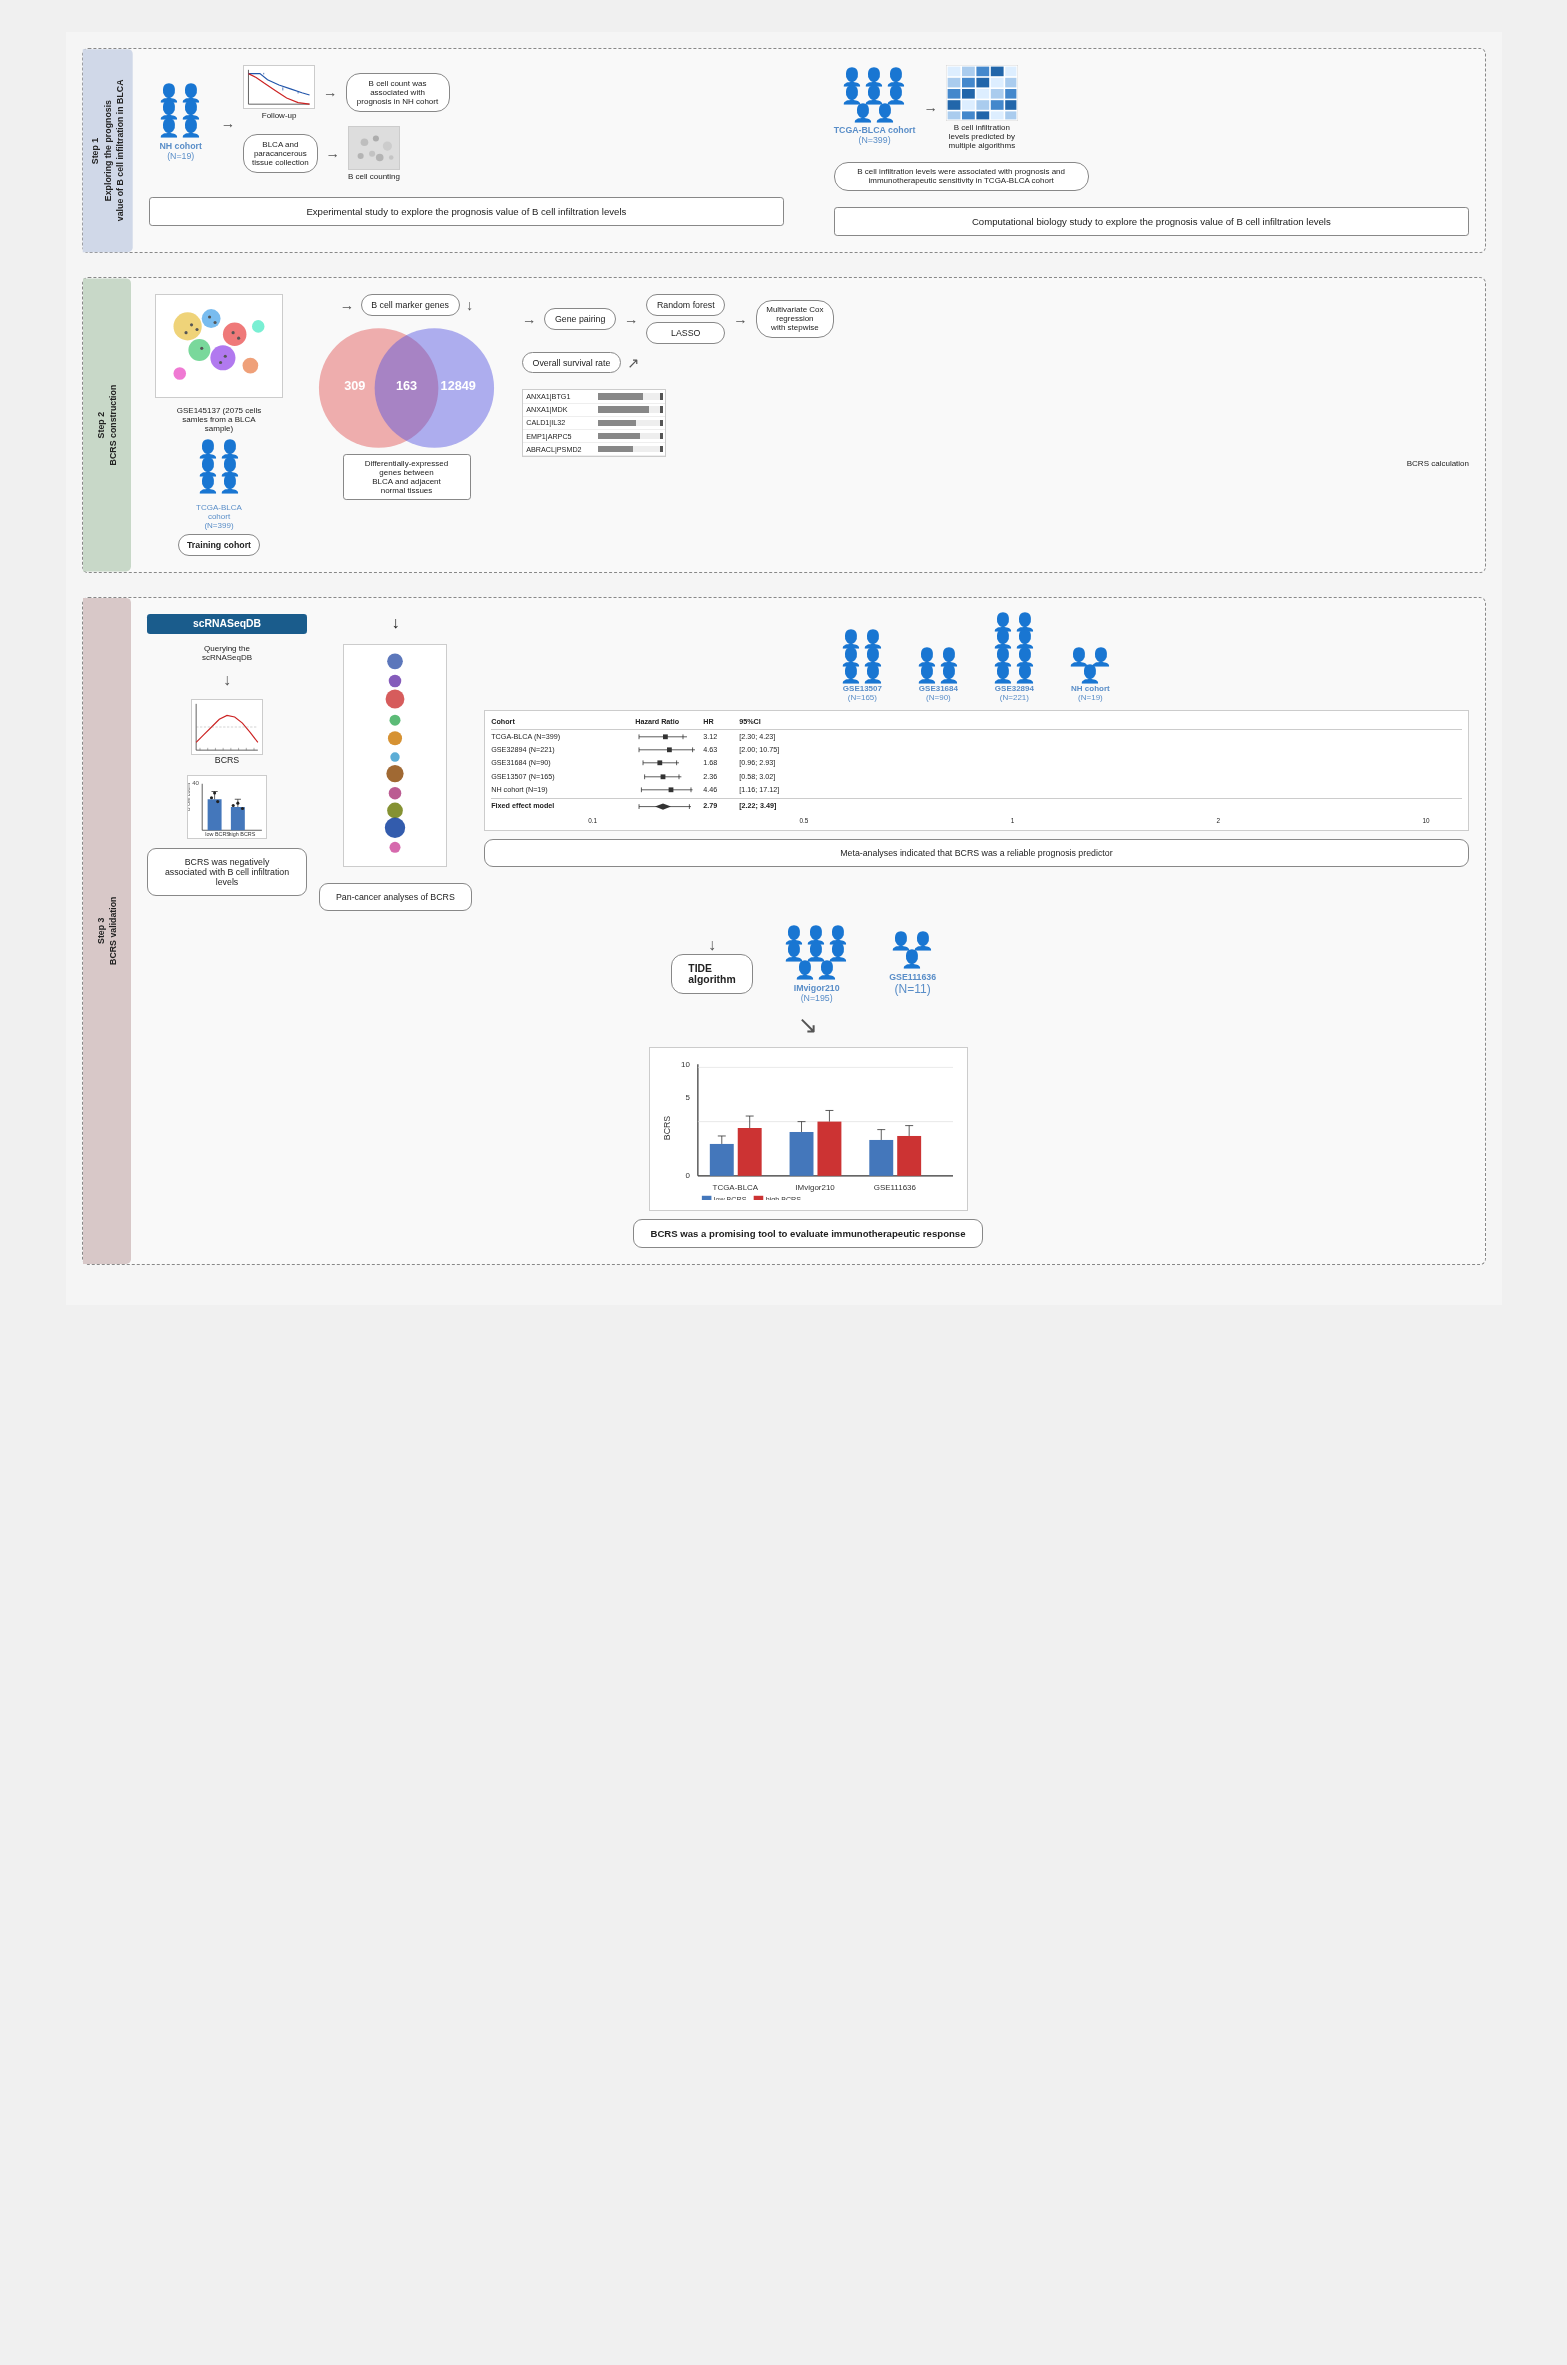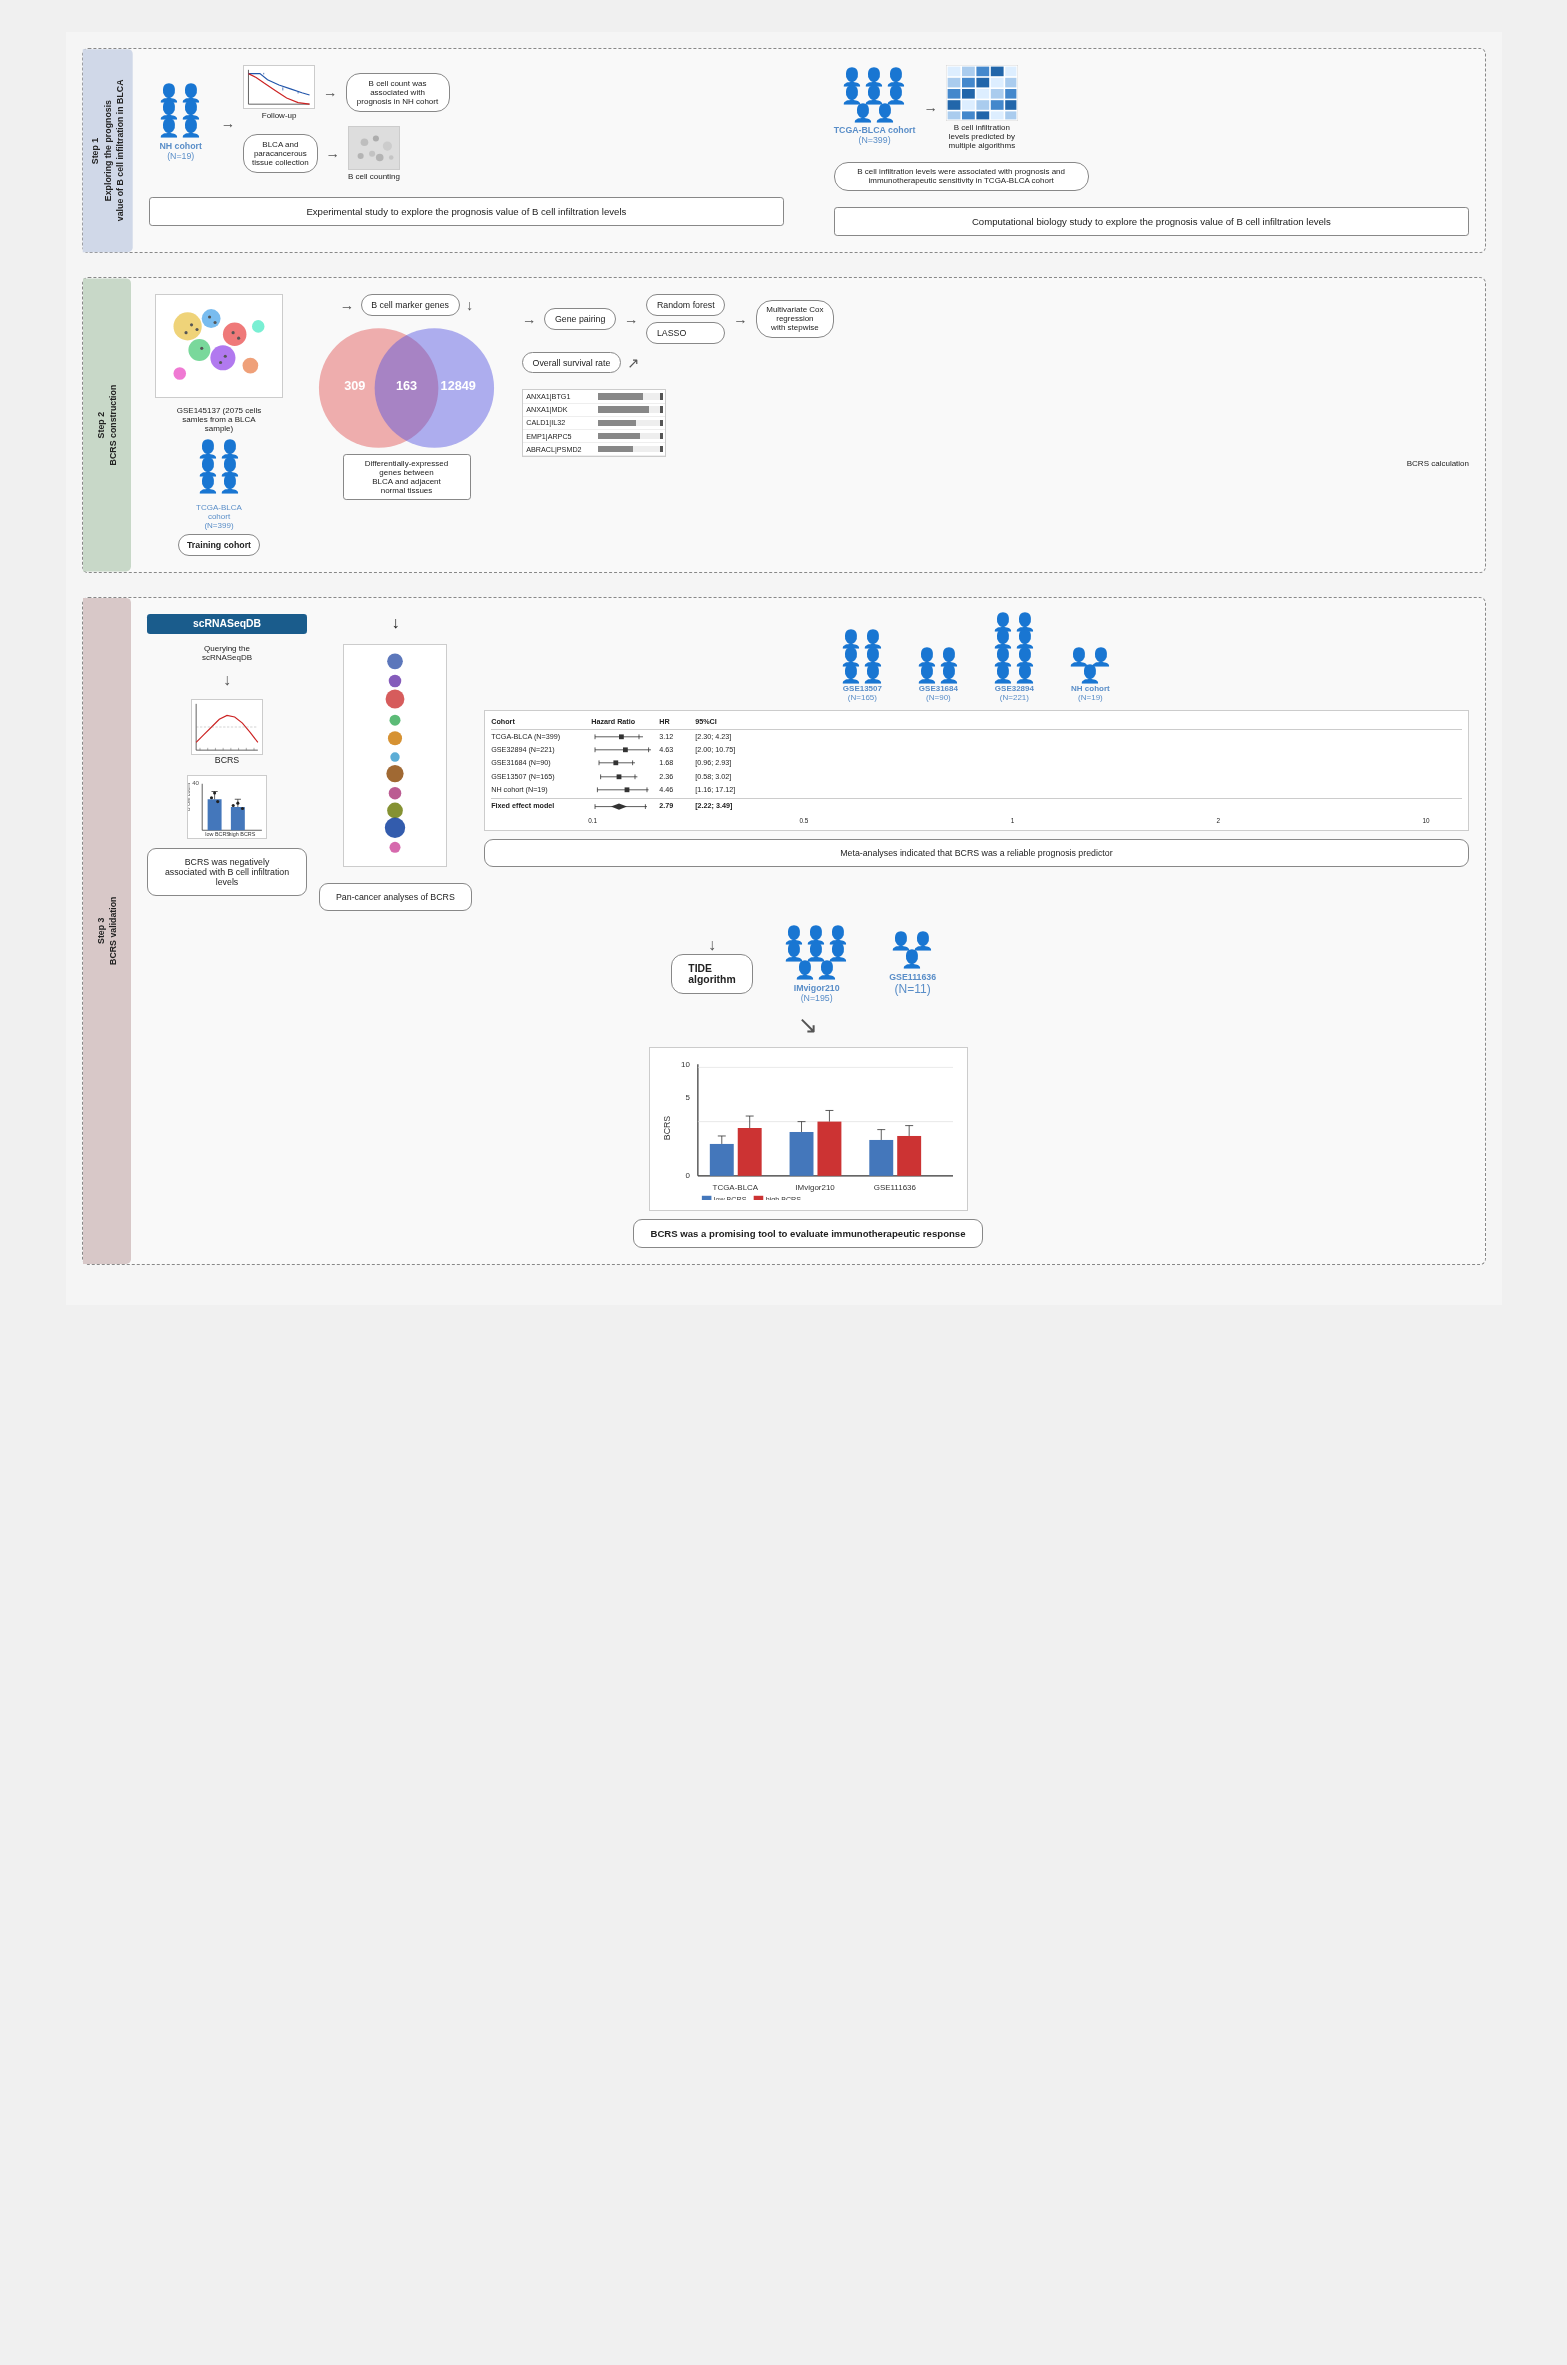--- a/index.html
+++ b/index.html
@@ -110,20 +110,21 @@
       background: white;
       font-size: 8.8px;
       text-align: center;
     }
     .rounded-box {
       border: 0.8px solid #888;
       border-radius: 16px;
       padding: 4.8px 9.6px;
       background: white;
       font-size: 8.8px;
+      text-align: center;
     }
     .bottom-box {
       border: 1.2px solid #888;
       border-radius: 3.2px;
       padding: 8px 12px;
       background: white;
       font-size: 9.6px;
       text-align: center;
       margin-top: 8px;
     }
@@ -235,21 +236,21 @@
     }
     .meta-header {
       display: flex;
       gap: 4px;
       font-weight: bold;
       border-bottom: 0.8px solid #ccc;
       padding-bottom: 2.4px;
       margin-bottom: 2.4px;
     }
     .meta-col1 { width: 96px; }
-    .meta-col2 { width: 64px; }
+    .meta-col2 { width: 64px; margin-left: 44px; }
     .meta-col3 { width: 32px; }
     .meta-col4 { width: 64px; }
     .meta-row {
       display: flex;
       gap: 4px;
       margin-bottom: 1.6px;
     }
 
     .bottom-text-box {
       border: 1.2px solid #888;

